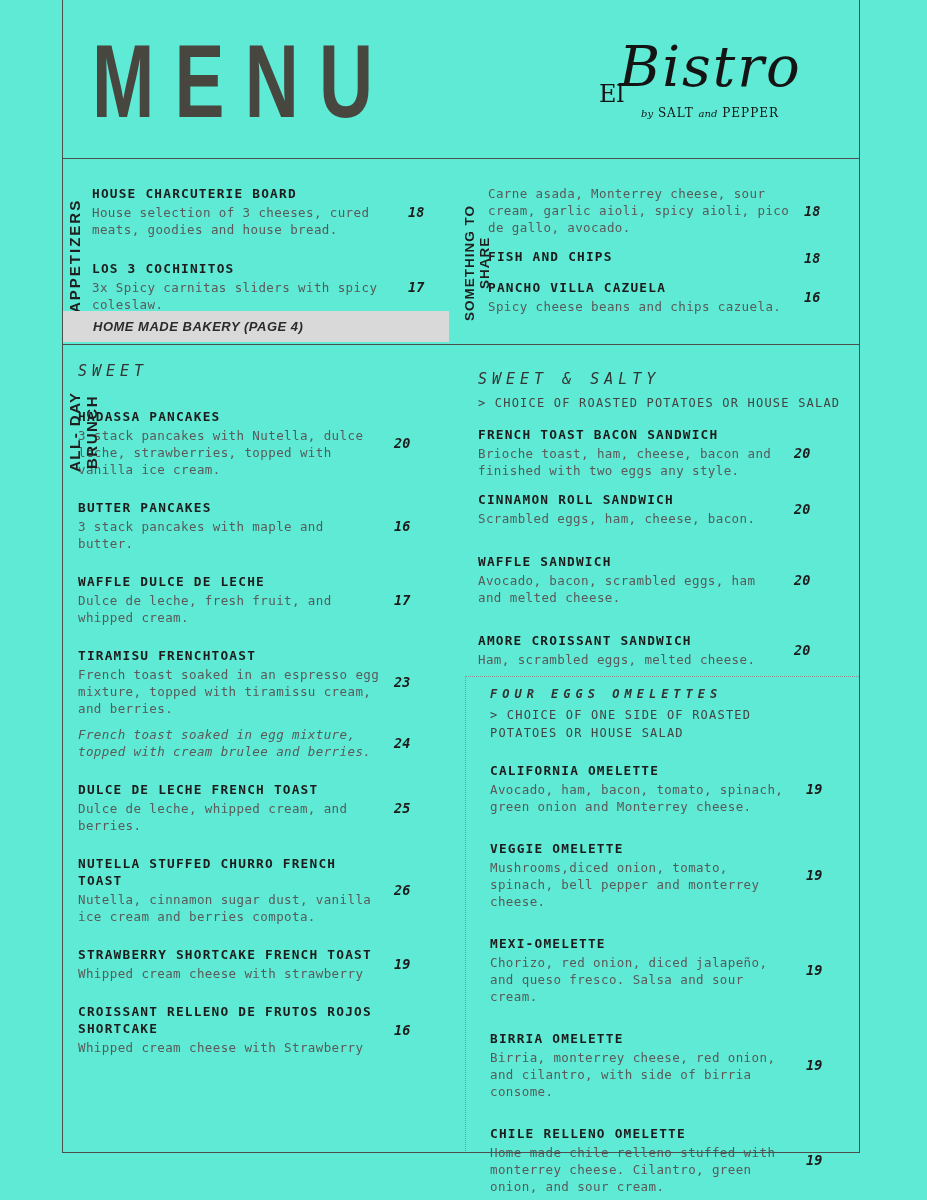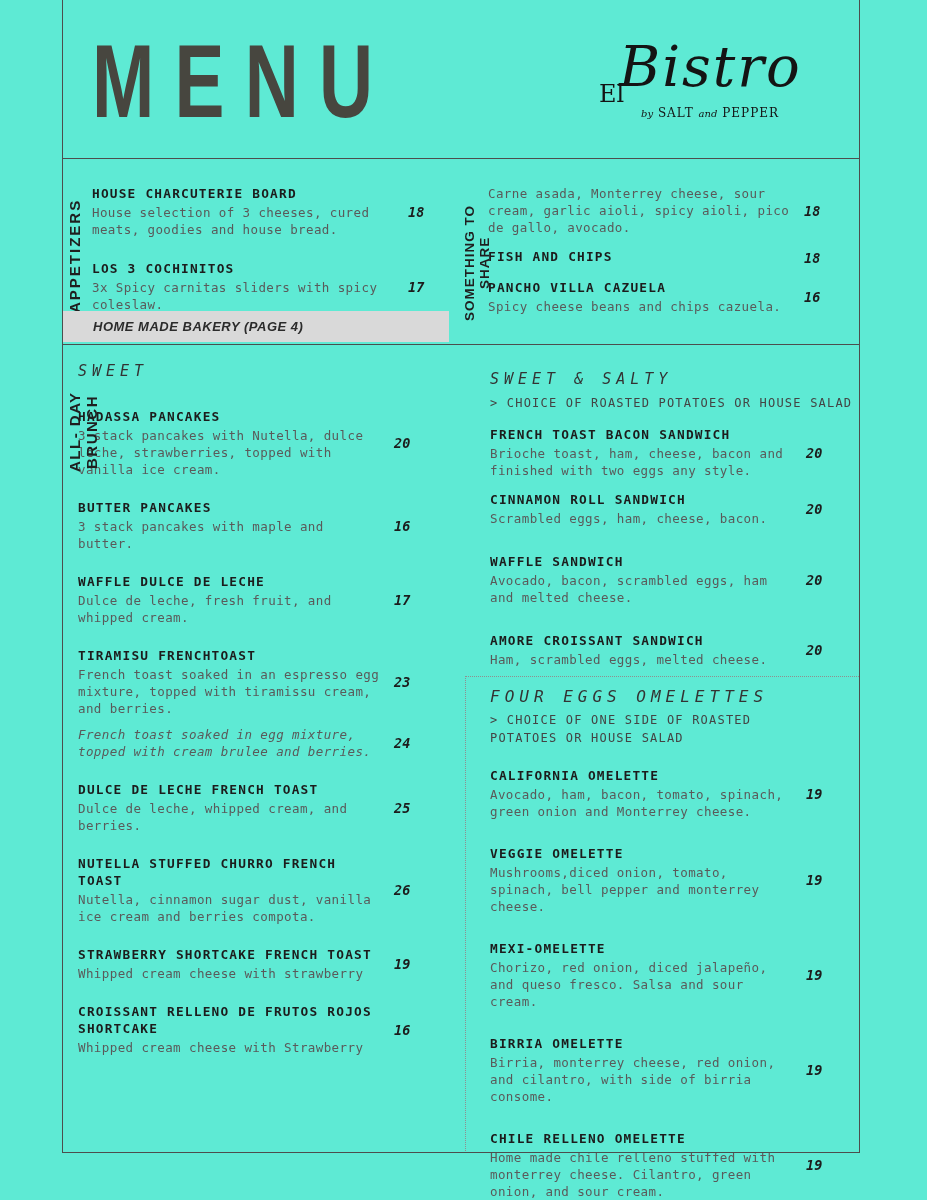--- a/index.html
+++ b/index.html
@@ -73,33 +73,33 @@
   
   .brunch-left { position:absolute; left:63px; top:346px; width:395px; z-index:1; }
   .brunch-left .vlabel { left:3px; top:12px; height:148px; font-size:15px; letter-spacing:1.5px; }
   .brunch-left .content { margin-left:15px; padding-top:16px; }
   .brunch-left .section-heading { margin-bottom:28px; }
   .brunch-left .item { margin-bottom:21px; }
   .brunch-left .item.tight { margin-bottom:9px; }
 
   
   .salty { position:absolute; left:478px; top:346px; width:382px; z-index:1; }
-  .salty .content { margin-left:12px; padding-top:24px; }
+  .salty .content { margin-left:0; padding-top:24px; }
   .salty .section-heading { margin-bottom:6px; }
   .salty .section-note { white-space:nowrap; margin-bottom:14px; }
   .salty .item { margin-bottom:12px; }
   .salty .item.gap { margin-bottom:26px; }
 
   
   .omelettes {
     position:absolute; left:465px; top:676px; width:394px; height:475px;
     border-top:1px dotted #8f8f8f; border-left:1px dotted #8f8f8f; z-index:1;
   }
   .omelettes .content { margin-left:24px; padding-top:10px; }
-  .omelettes .section-heading { font-size:16px; margin-bottom:5px; }
+  .omelettes .section-heading { font-size:12px; margin-bottom:5px;font-weight:bold; }
   .omelettes .section-note { width:300px; margin-bottom:20px; }
   .omelettes .item { margin-bottom:25px; }
 </style>
 </head>
 <body>
 
 <div class="page">
 
   <div class="frame"></div>
   <div class="divider header-line"></div>

